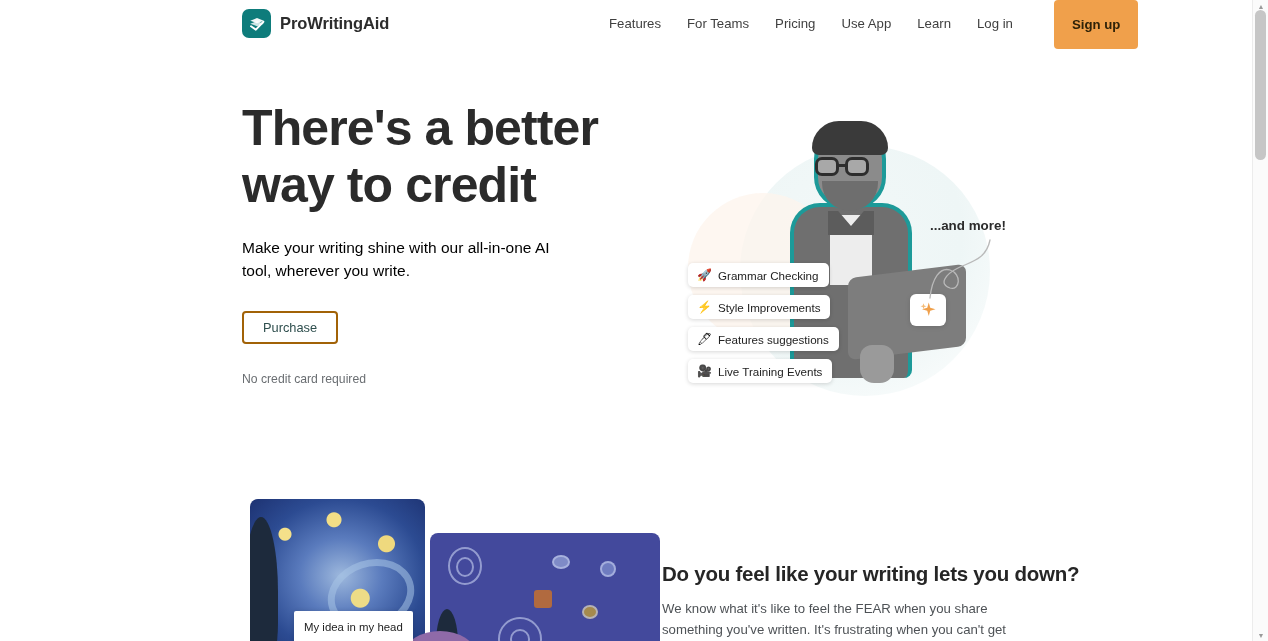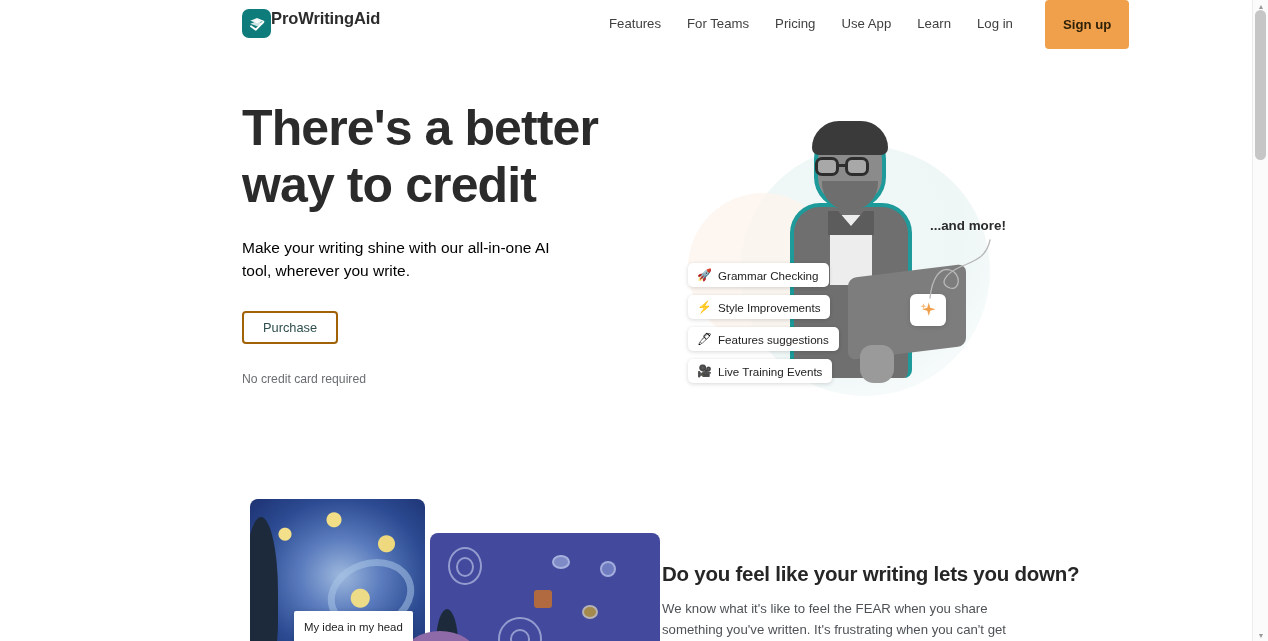--- a/index.html
+++ b/index.html
@@ -39,20 +39,22 @@
     background: #ffffff;
     display: flex;
     align-items: center;
   }
 
   .brand {
     position: absolute;
     left: 242px;
     top: 9px;
     display: flex;
+    align-items: center;
+    gap: 9px;
     text-decoration: none;
   }
   .brand-mark {
     width: 29px; height: 29px;
     border-radius: 7px;
     background: #0e7c7b;
     display: flex;
     align-items: center;
     justify-content: center;
     flex: none;
@@ -77,21 +79,21 @@
   .nav-link {
     font-size: 13.2px;
     color: #3f3f3f;
     text-decoration: none;
     padding: 0 13px;
     white-space: nowrap;
     line-height: 48px;
     text-align: right;
   }
   .nav-cta {
-    margin-left: 19px;
+    margin-left: 28px;
     background: #f0a04b;
     color: #2f2208;
     font-size: 13.2px;
     font-weight: bold;
     border: none;
     border-radius: 4px;
     padding: 17px 18px;
     cursor: pointer;
     white-space: nowrap;
     font-family: "Liberation Sans", sans-serif;

